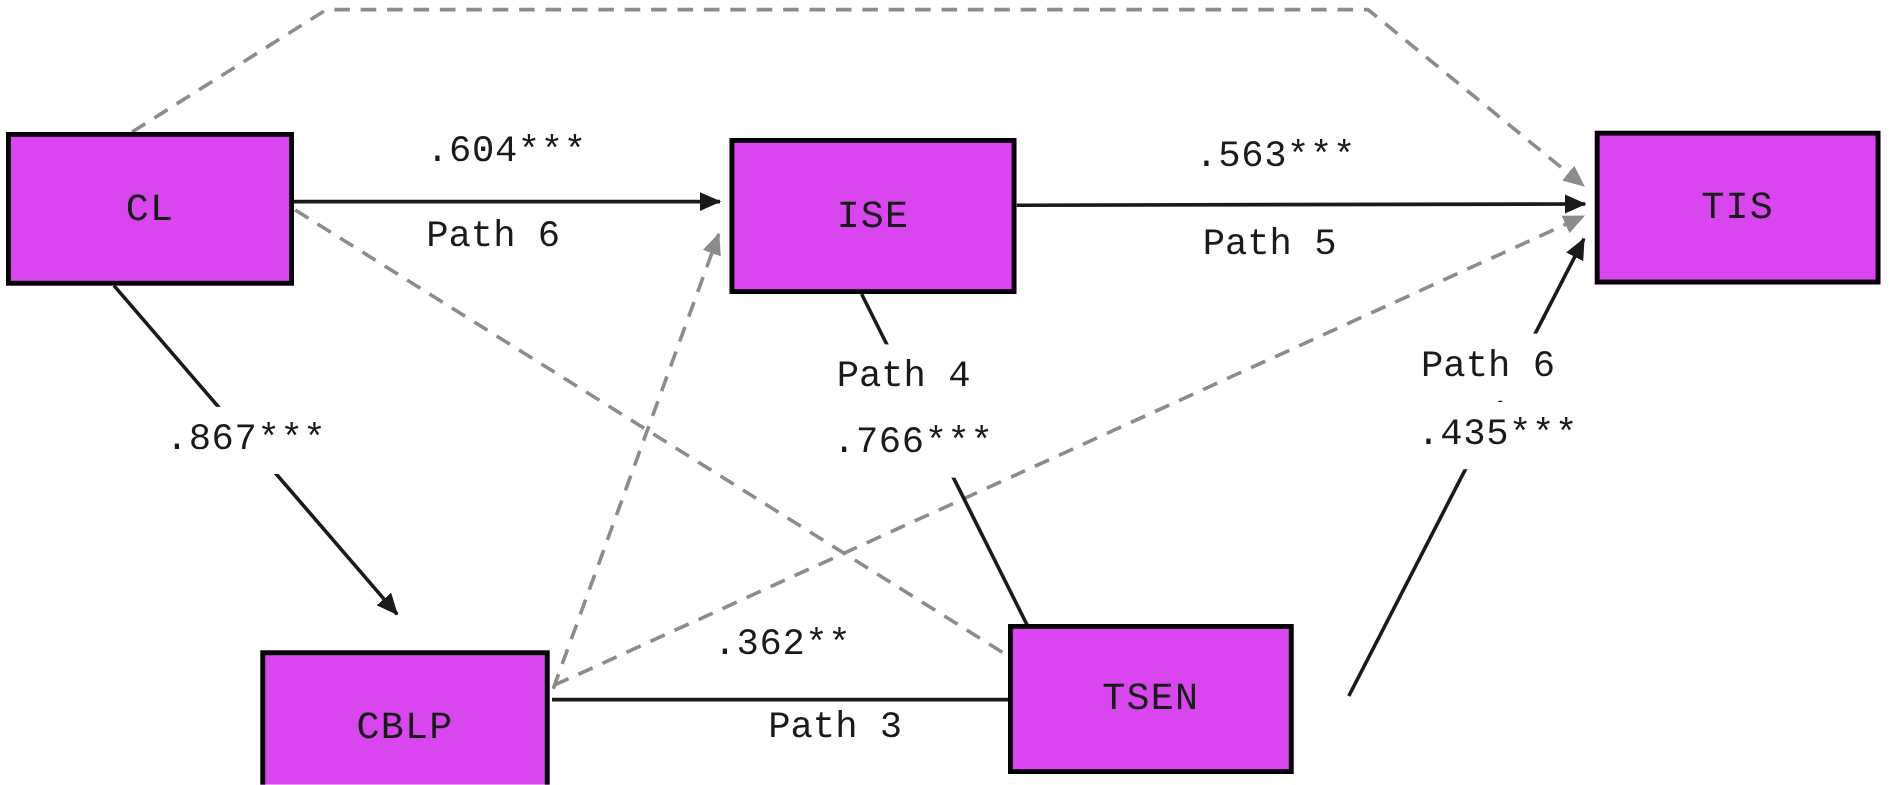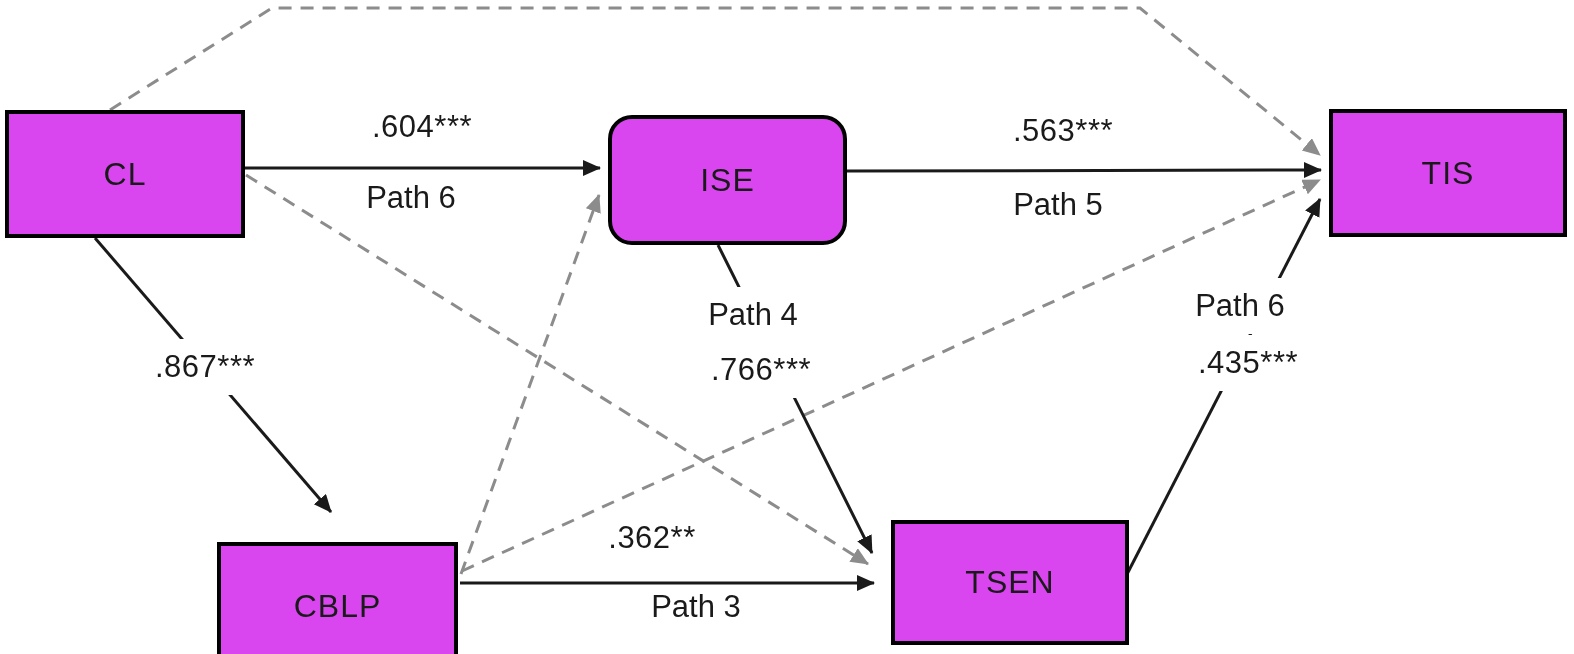--- a/index.html
+++ b/index.html
@@ -1,20 +1,20 @@
 <!DOCTYPE html>
 <html><head>
 <meta charset="utf-8">
 <style>
   html,body{margin:0;padding:0;background:#ffffff;}
   #figure{
     position:relative;
     width:1574px;height:654px;
     background:#ffffff;
-    font-family:Liberation Sans, sans-serif;
+    font-family:Liberation Mono, monospace;
     color:#1a1a1a;
     overflow:hidden;
   }
   #wires{position:absolute;left:0;top:0;z-index:1;}
   .node{
     position:absolute;
     box-sizing:border-box;
     background:#d946ef;
     border:4px solid #000000;
     display:flex;align-items:center;justify-content:center;
@@ -77,26 +77,26 @@
 
   <div class="lbl free coef" style="left:652px;top:538px;">.362**</div>
   <div class="lbl free" style="left:650px;top:607px;margin-left:46px;">Path 3</div>
 
   <div class="lbl masked" style="left:1240px;top:306px;">Path 6</div>
   <div class="lbl masked coef" style="left:1248px;top:363px;">.435***</div>
 
   <div class="node" style="left:5px;top:110px;width:240px;height:128px;">
     <span>CL</span>
   </div>
-  <div class="node" style="left:608px;top:115px;width:239px;height:130px;border-radius:24px;">
+  <div class="node" style="left:608px;top:115px;width:239px;height:130px;">
     <span>ISE</span>
   </div>
   <div class="node" style="left:1329px;top:109px;width:238px;height:128px;">
     <span>TIS</span>
   </div>
   <div class="node" style="left:217px;top:542px;width:241px;height:129px;">
     <span>CBLP</span>
   </div>
-  <div class="node" style="left:891px;top:520px;width:238px;height:125px;">
+  <div class="node" style="left:840px;top:520px;width:238px;height:125px;">
     <span>TSEN</span>
   </div>
 
 </div>
 
 </body></html>

